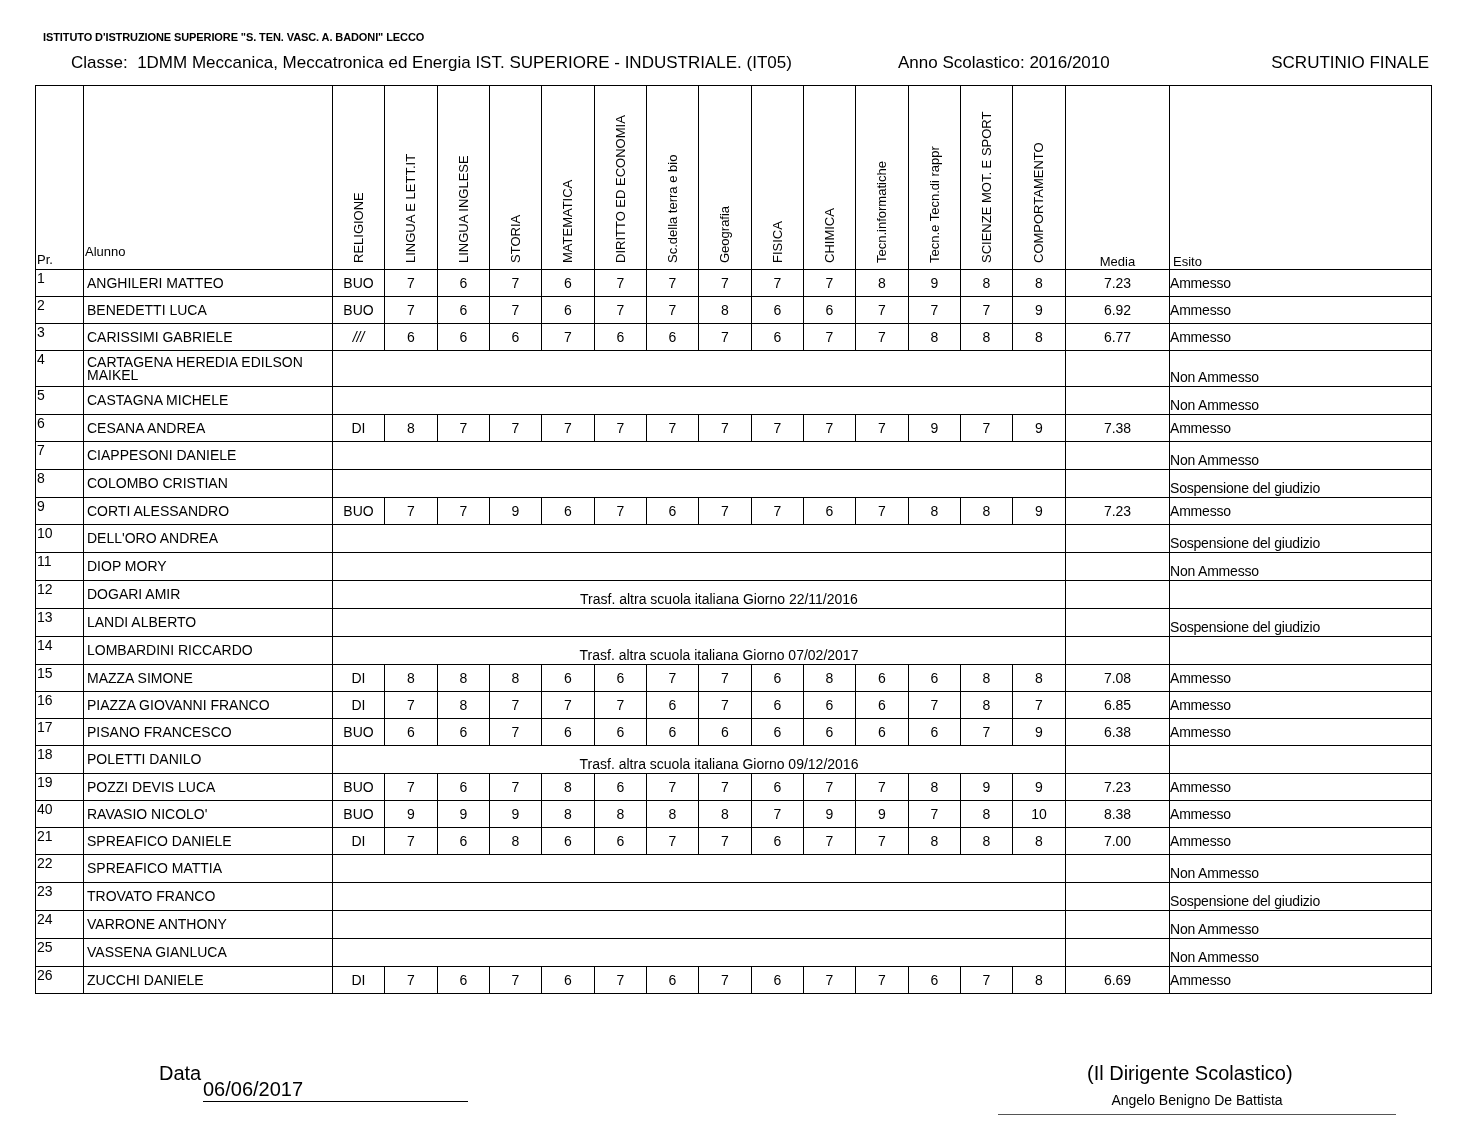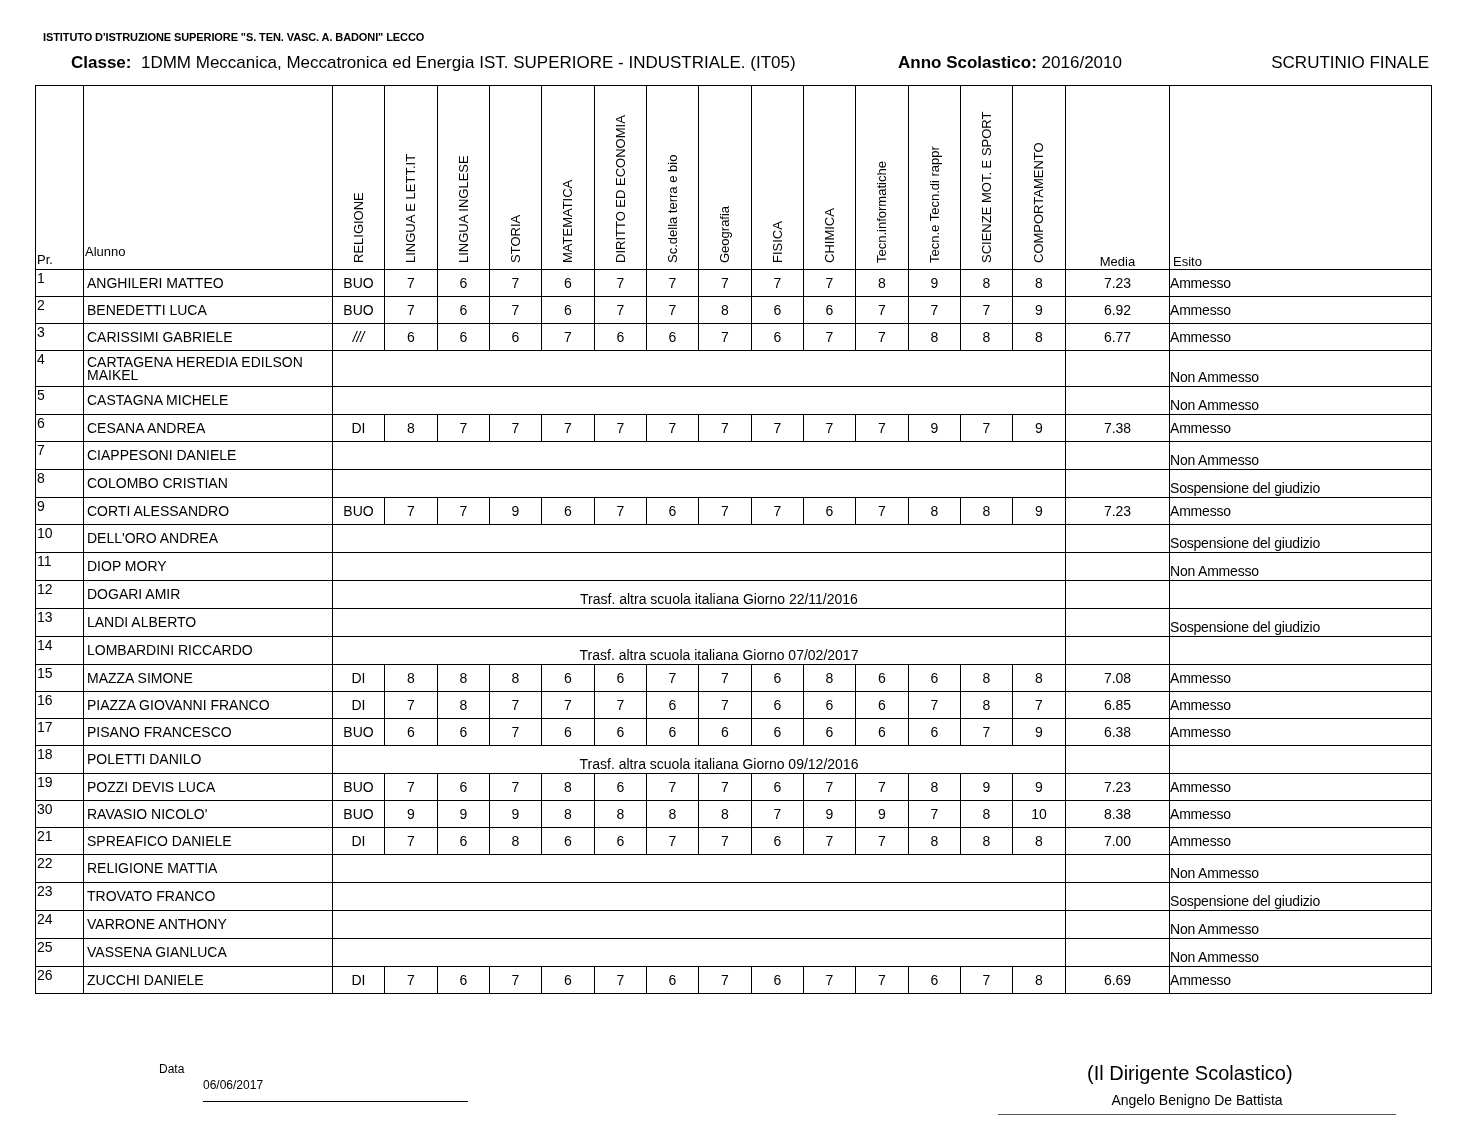--- a/index.html
+++ b/index.html
@@ -1,19 +1,19 @@
 <!DOCTYPE html>
 <html><head>
 <meta charset="utf-8">
 <style>
   html, body { margin:0; padding:0; background:#ffffff; }
   body { width:1461px; height:1137px; position:relative; font-family:"Liberation Sans", sans-serif; color:#000; overflow:hidden; }
   .institute { position:absolute; left:43px; top:31px; font-size:11px; font-weight:bold; letter-spacing:-0.1px; }
   .classrow { position:absolute; left:71px; top:53px; font-size:17px; width:1360px; height:22px; }
-  .classrow .lbl { font-weight:bold; }
+  .classrow .lbl { font-weight:normal; }
   .classrow .cls { position:absolute; left:0; top:0; white-space:nowrap; }
   .classrow .anno { position:absolute; left:827px; top:0; white-space:nowrap; }
   .classrow .scr { position:absolute; right:2px; top:0; white-space:nowrap; }
 
   table.grid { position:absolute; left:35px; top:85px; border-collapse:collapse; table-layout:fixed; width:1397px; }
   table.grid td, table.grid th { border:1.5px solid #000; padding:0; font-size:14px; font-weight:normal; overflow:hidden; }
   table.grid th { height:173px; vertical-align:bottom; font-weight:normal; font-size:13px; }
   table.grid th.rot { position:relative; }
   table.grid th.rot span { position:absolute; left:50%; bottom:6px; transform-origin:left bottom; transform:translateX(7px) rotate(-90deg); white-space:nowrap; display:block; font-size:13px; }
   table.grid th.pr { text-align:left; padding-left:1px; padding-bottom:2px; }
@@ -24,21 +24,21 @@
   table.grid tr.r.tall td { height:34px; }
   td.pr { vertical-align:top; padding-left:1px !important; font-size:14px; }
   td.al { vertical-align:middle; padding-left:3px !important; font-size:14px; line-height:13px; }
   td.g { text-align:center; vertical-align:middle; }
   td.md { text-align:center; vertical-align:middle; }
   td.es { vertical-align:bottom; padding-bottom:1px !important; font-size:13.5px; letter-spacing:-0.2px; }
   td.es.mid { vertical-align:middle; padding-bottom:0 !important; }
   td.merged { text-align:center; vertical-align:bottom; font-size:13.5px; padding-bottom:1px !important; padding-left:40px !important; }
   td.nogr { font-style:italic; font-weight:bold; }
 
-  .footer-date { position:absolute; left:159px; top:1062px; font-size:12px; }
+  .footer-date { position:absolute; left:159px; top:1062px; font-size:20px; }
   .footer-date .val { position:absolute; left:44px; top:16px; width:265px; border-bottom:1.5px solid #000; text-align:left; height:23px; }
   .footer-role { position:absolute; left:1087px; top:1062px; font-size:20px; white-space:nowrap; }
   .footer-sig { position:absolute; left:998px; top:1092px; width:398px; border-bottom:1.5px solid #555; text-align:center; font-size:14px; height:22px; }
 </style>
 </head>
 <body>
 
 <div class="institute">ISTITUTO D'ISTRUZIONE SUPERIORE "S. TEN. VASC. A. BADONI" LECCO</div>
 
 <div class="classrow">
@@ -369,21 +369,21 @@
         <td class="g">6</td>
         <td class="g">7</td>
         <td class="g">7</td>
         <td class="g">8</td>
         <td class="g">9</td>
         <td class="g">9</td>
         <td class="md">7.23</td>
         <td class="es mid">Ammesso</td>
       </tr>
       <tr class="r">
-        <td class="pr">30</td>
+        <td class="pr">40</td>
         <td class="al">RAVASIO NICOLO'</td>
         <td class="g">BUO</td>
         <td class="g">9</td>
         <td class="g">9</td>
         <td class="g">9</td>
         <td class="g">8</td>
         <td class="g">8</td>
         <td class="g">8</td>
         <td class="g">8</td>
         <td class="g">7</td>
@@ -410,21 +410,21 @@
         <td class="g">7</td>
         <td class="g">7</td>
         <td class="g">8</td>
         <td class="g">8</td>
         <td class="g">8</td>
         <td class="md">7.00</td>
         <td class="es mid">Ammesso</td>
       </tr>
       <tr class="r">
         <td class="pr">22</td>
-        <td class="al">RELIGIONE MATTIA</td>
+        <td class="al">SPREAFICO MATTIA</td>
         <td class="merged" colspan="14"></td>
         <td class="md"></td>
         <td class="es">Non Ammesso</td>
       </tr>
       <tr class="r">
         <td class="pr">23</td>
         <td class="al">TROVATO FRANCO</td>
         <td class="merged" colspan="14"></td>
         <td class="md"></td>
         <td class="es">Sospensione del giudizio</td>

